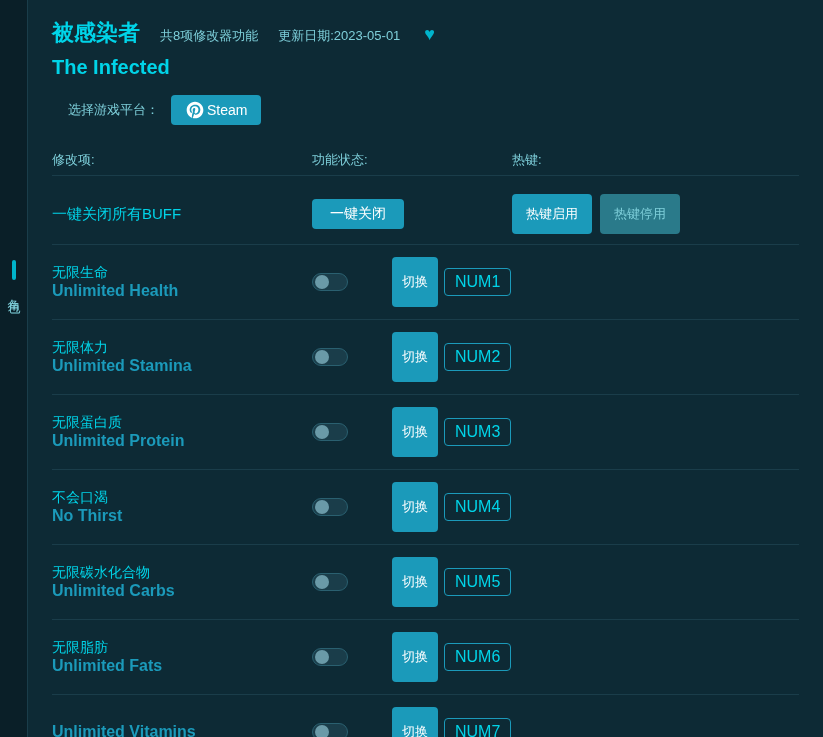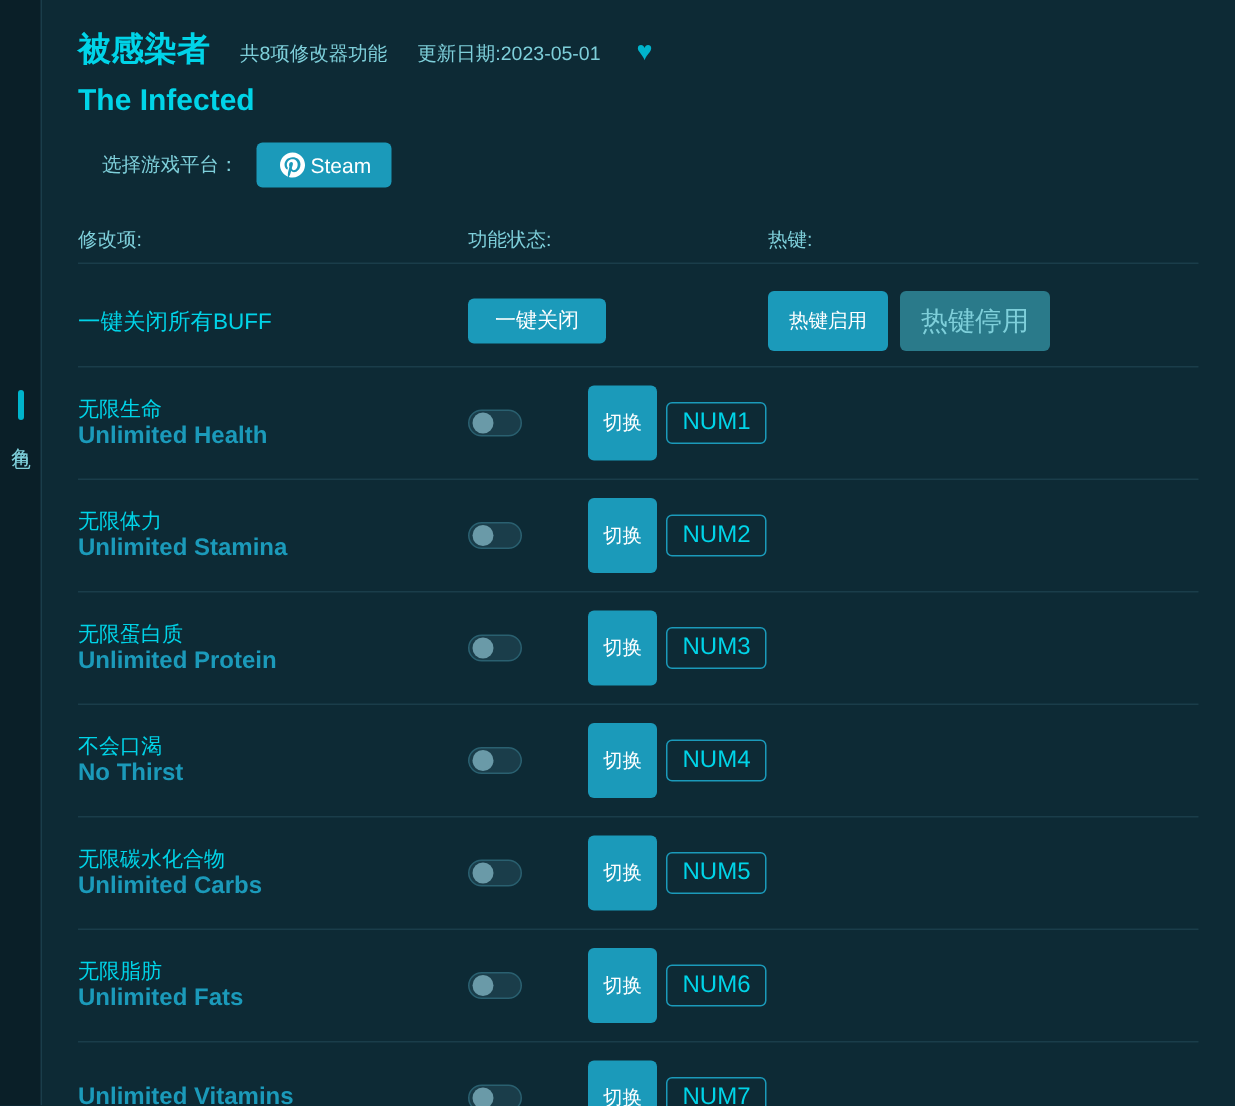--- a/index.html
+++ b/index.html
@@ -159,21 +159,21 @@
       font-size: 13px;
       cursor: pointer;
       font-family: inherit;
     }
     .hotkey-disable-btn {
       background: #2a7a8a;
       border: none;
       border-radius: 4px;
       padding: 6px 14px;
       color: #7ecfda;
-      font-size: 18px;
+      font-size: 13px;
       cursor: pointer;
       font-family: inherit;
     }
     
     .mod-row {
       display: grid;
       grid-template-columns: 260px 80px 1fr;
       align-items: center;
       padding: 12px 0;
       border-bottom: 1px solid #1a3d4a;

